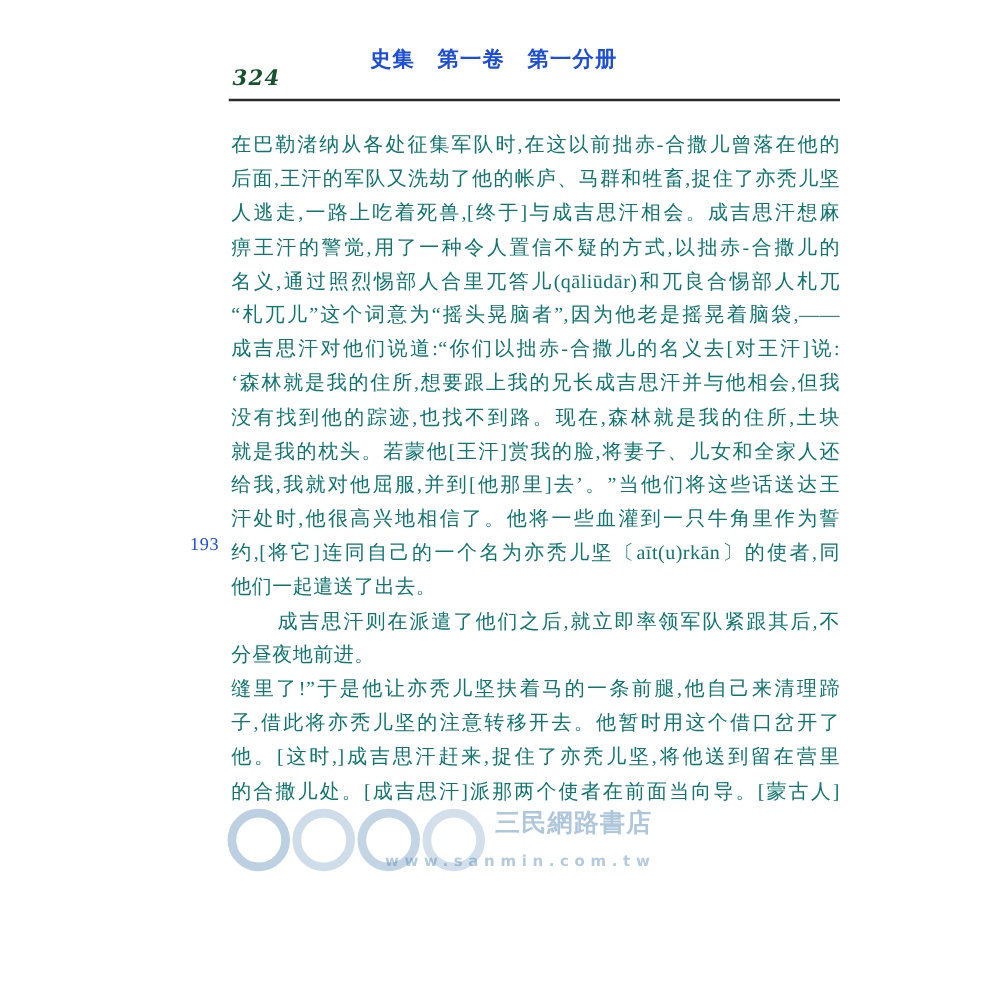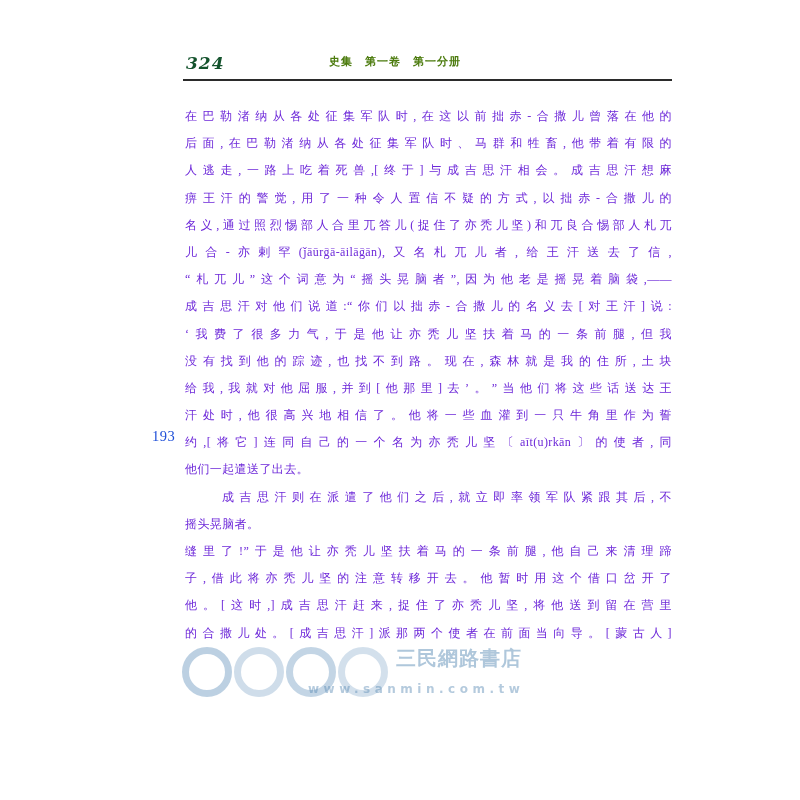--- a/index.html
+++ b/index.html
@@ -24,27 +24,27 @@
     font-family: "DejaVu Serif", serif;
     font-style: italic;
     font-weight: bold;
     font-size: 17px;
     letter-spacing: 1px;
     color: #14532d;
   }
   .header-title {
     position: absolute;
     left: 185px;
-    top: 54px;
+    top: 36px;
     width: 420px;
     text-align: center;
     font-weight: bold;
-    font-size: 11px;
+    font-size: 17px;
     letter-spacing: 1px;
-    color: #4d7c0f;
+    color: #1d4ed8;
   }
   .header-rule {
     position: absolute;
     left: 183px;
     top: 79px;
     width: 489px;
     height: 2px;
     background: #2b2b2b;
   }
   .margin-note {
@@ -53,23 +53,23 @@
     top: 428px;
     font-size: 14.5px;
     letter-spacing: 0.5px;
     color: #1d4ed8;
   }
   .body-text {
     position: absolute;
     left: 185px;
     top: 103px;
     width: 487px;
-    font-size: 12px;
+    font-size: 16px;
     letter-spacing: 0.4px;
-    color: #6d28d9;
+    color: #0f766e;
   }
   .line {
     height: 27.2px;
     line-height: 27.2px;
     white-space: nowrap;
     text-align: justify;
     text-align-last: justify;
     overflow: visible;
   }
   .line.indent { padding-left: 37px; }
@@ -130,35 +130,35 @@
   <div class="page-number">324</div>
 
   <div class="header-title">史集　第一卷　第一分册</div>
 
   <div class="header-rule"></div>
 
   <div class="margin-note">193</div>
 
   <div class="body-text" id="body-lines">
       <div class="line">在巴勒渚纳从各处征集军队时,在这以前拙赤-合撒儿曾落在他的</div>
-      <div class="line">后面,在巴勒渚纳从各处征集军队时、马群和牲畜,他带着有限的</div>
+      <div class="line">后面,王汗的军队又洗劫了他的帐庐、马群和牲畜,捉住了亦秃儿坚</div>
       <div class="line">人逃走,一路上吃着死兽,[终于]与成吉思汗相会。成吉思汗想麻</div>
       <div class="line">痹王汗的警觉,用了一种令人置信不疑的方式,以拙赤-合撒儿的</div>
-      <div class="line">名义,通过照烈惕部人合里兀答儿(捉住了亦秃儿坚)和兀良合惕部人札兀</div>
-      <div class="line">儿合-亦剌罕(ǰāūrḡā-āilāḡān),又名札兀儿者,给王汗送去了信,</div>
+      <div class="line">名义,通过照烈惕部人合里兀答儿(qāliūdār)和兀良合惕部人札兀</div>
       <div class="line">“札兀儿”这个词意为“摇头晃脑者”,因为他老是摇晃着脑袋,——</div>
       <div class="line">成吉思汗对他们说道:“你们以拙赤-合撒儿的名义去[对王汗]说:</div>
-      <div class="line">‘我费了很多力气,于是他让亦秃儿坚扶着马的一条前腿,但我</div>
+      <div class="line">‘森林就是我的住所,想要跟上我的兄长成吉思汗并与他相会,但我</div>
       <div class="line">没有找到他的踪迹,也找不到路。现在,森林就是我的住所,土块</div>
+      <div class="line">就是我的枕头。若蒙他[王汗]赏我的脸,将妻子、儿女和全家人还</div>
       <div class="line">给我,我就对他屈服,并到[他那里]去’。”当他们将这些话送达王</div>
       <div class="line">汗处时,他很高兴地相信了。他将一些血灌到一只牛角里作为誓</div>
       <div class="line">约,[将它]连同自己的一个名为亦秃儿坚〔aīt(u)rkān〕的使者,同</div>
       <div class="line end">他们一起遣送了出去。</div>
       <div class="line indent">成吉思汗则在派遣了他们之后,就立即率领军队紧跟其后,不</div>
-      <div class="line end">摇头晃脑者。</div>
+      <div class="line end">分昼夜地前进。</div>
       <div class="line">缝里了!”于是他让亦秃儿坚扶着马的一条前腿,他自己来清理蹄</div>
       <div class="line">子,借此将亦秃儿坚的注意转移开去。他暂时用这个借口岔开了</div>
       <div class="line">他。[这时,]成吉思汗赶来,捉住了亦秃儿坚,将他送到留在营里</div>
       <div class="line">的合撒儿处。[成吉思汗]派那两个使者在前面当向导。[蒙古人]</div>
     </div>
 
   <div class="watermark">
     <span class="wm-ring r1"></span>
     <span class="wm-ring r2"></span>
     <span class="wm-ring r3"></span>

